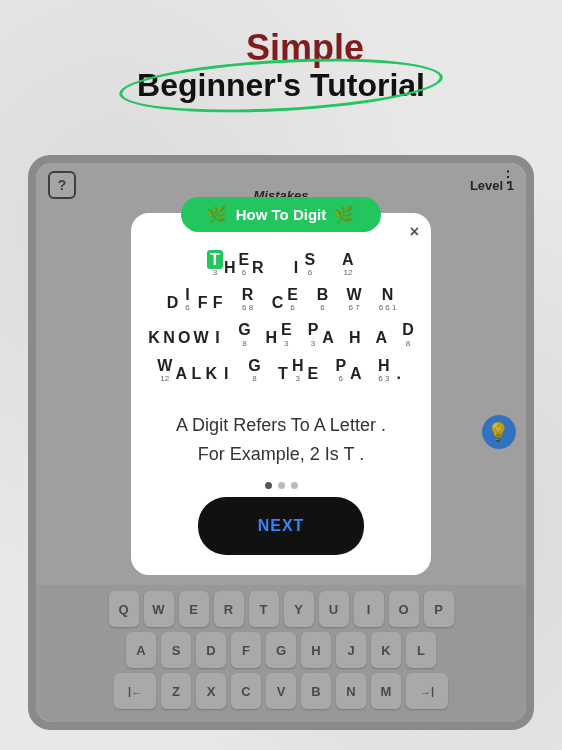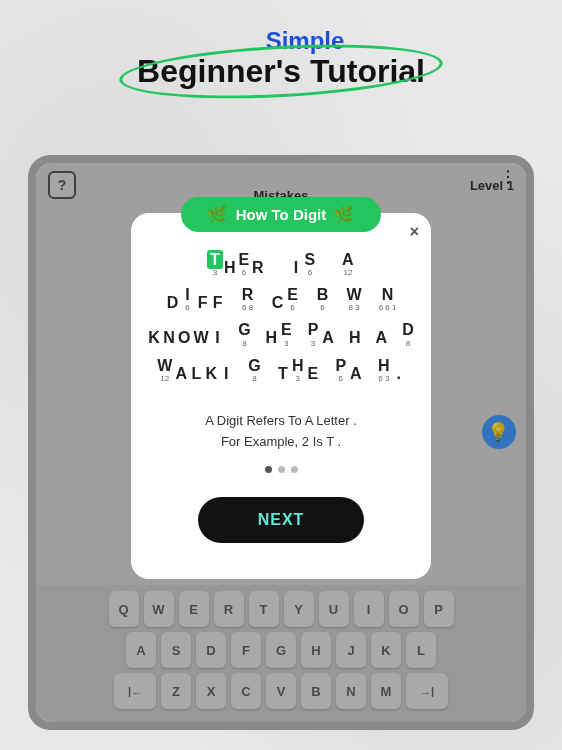--- a/index.html
+++ b/index.html
@@ -27,23 +27,23 @@
     
     .title-area {
       position: absolute;
       top: 28px;
       left: 0; right: 0;
       text-align: center;
       z-index: 10;
     }
 
     .title-simple {
-      font-size: 24px;
+      font-size: 36px;
       font-weight: 800;
-      color: #1d4ed8;
+      color: #7f1d1d;
       line-height: 1.1;
       padding-left: 48px;
     }
 
     .title-tutorial-wrapper {
       position: relative;
       display: inline-block;
     }
 
     .title-tutorial {
@@ -123,20 +123,21 @@
     }
 
     .mistakes-label {
       position: absolute;
       left: 50%;
       transform: translateX(-50%);
       font-size: 13px;
       font-weight: 600;
       color: #333;
       bottom: 4px;
+      font-style: italic;
     }
 
     .level-label {
       font-size: 13px;
       font-weight: 700;
       color: #333;
     }
 
     
     .modal-overlay {
@@ -235,21 +236,21 @@
       font-size: 8px;
       color: #666;
       line-height: 1;
       text-align: center;
       min-width: 14px;
     }
 
     
     .info-text {
       text-align: center;
-      font-size: 13px;
+      font-size: 18px;
       color: #333;
       padding: 10px 20px 6px 20px;
       line-height: 1.6;
     }
 
     
     .pagination-dots {
       display: flex;
       justify-content: center;
       gap: 6px;
@@ -263,26 +264,26 @@
       background: #bbb;
     }
 
     .dot.active {
       background: #555;
     }
 
     
     .next-btn {
       display: block;
-      margin: 16px auto;
+      margin: 0 auto;
       background: #111;
-      color: #5eead4;
+      color: #3b82f6;
       border: none;
       border-radius: 28px;
-      padding: 14px 60px;
+      padding: 20px 60px;
       font-size: 16px;
       font-weight: 700;
       cursor: pointer;
       letter-spacing: 1px;
     }
 
     
     .keyboard-area {
       position: absolute;
       bottom: 0;
@@ -494,21 +495,21 @@
               <div style="display:flex;gap:1px;align-items:flex-end;">
                 <div class="letter-group">
                     <div class="letter-cell">B</div>
                     <div class="letter-number">6</div>
                   </div>
               </div>
               <div style="width:8px;"></div>
               <div style="display:flex;gap:1px;align-items:flex-end;">
                 <div class="letter-group">
                     <div class="letter-cell">W</div>
-                    <div class="letter-number">8 3</div>
+                    <div class="letter-number">6 7</div>
                   </div>
               </div>
               <div style="width:8px;"></div>
               <div style="display:flex;gap:1px;align-items:flex-end;">
                 <div class="letter-group">
                     <div class="letter-cell">N</div>
                     <div class="letter-number">6 6 1</div>
                   </div>
               </div>
             </div>

